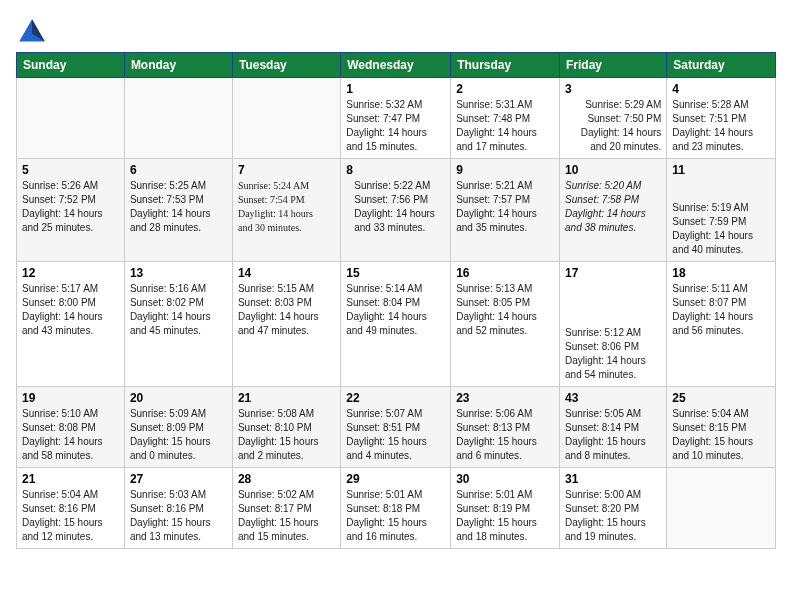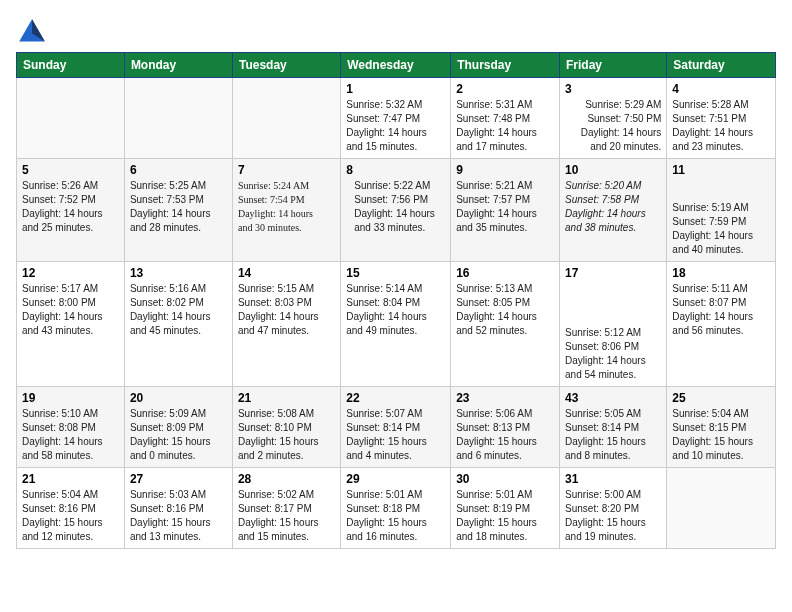--- a/index.html
+++ b/index.html
@@ -273,21 +273,21 @@
         <td>
           <div class="day-number">21</div>
           <div class="day-info" style="white-space: pre-line;">Sunrise: 5:08 AM
 Sunset: 8:10 PM
 Daylight: 15 hours
 and 2 minutes.</div>
         </td>
         <td>
           <div class="day-number">22</div>
           <div class="day-info" style="white-space: pre-line;">Sunrise: 5:07 AM
-Sunset: 8:14 PM
+Sunset: 8:51 PM
 Daylight: 15 hours
 and 4 minutes.</div>
         </td>
         <td>
           <div class="day-number">23</div>
           <div class="day-info" style="white-space: pre-line;">Sunrise: 5:06 AM
 Sunset: 8:13 PM
 Daylight: 15 hours
 and 6 minutes.</div>
         </td>

